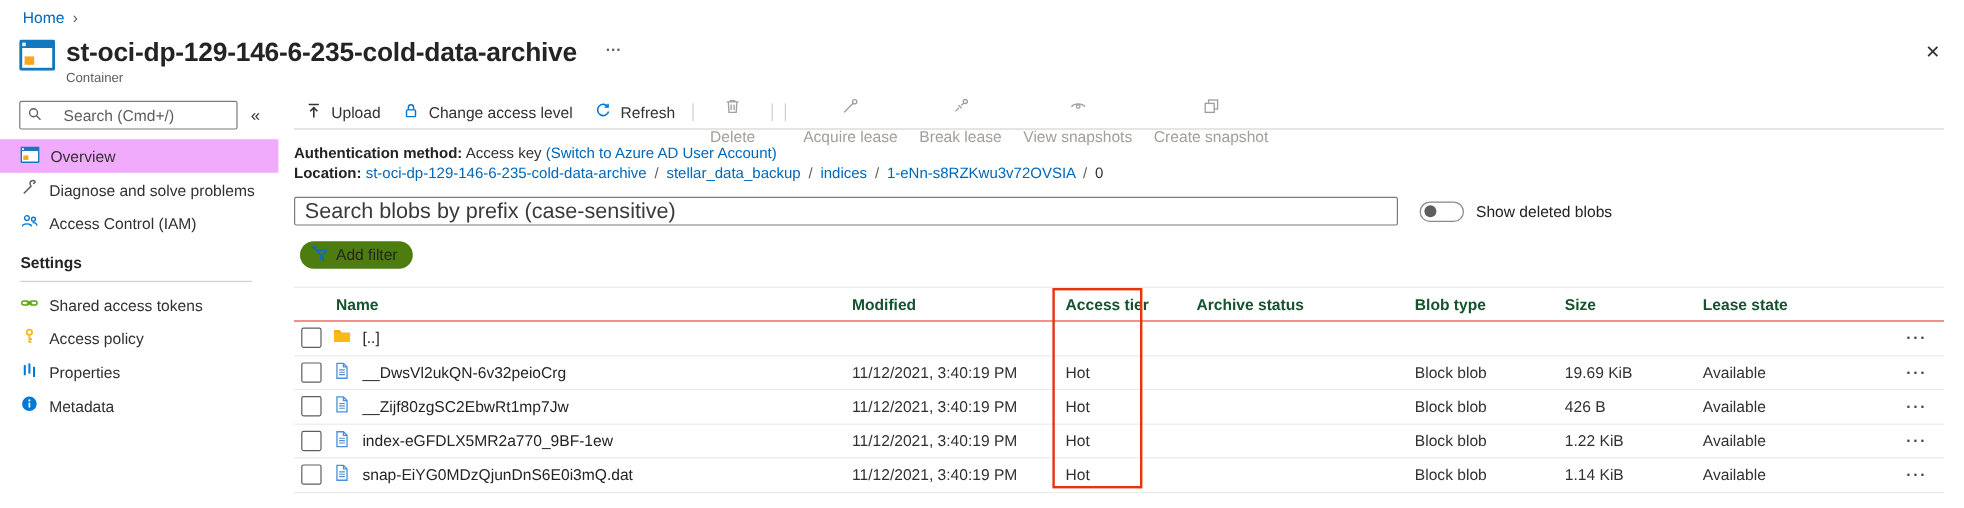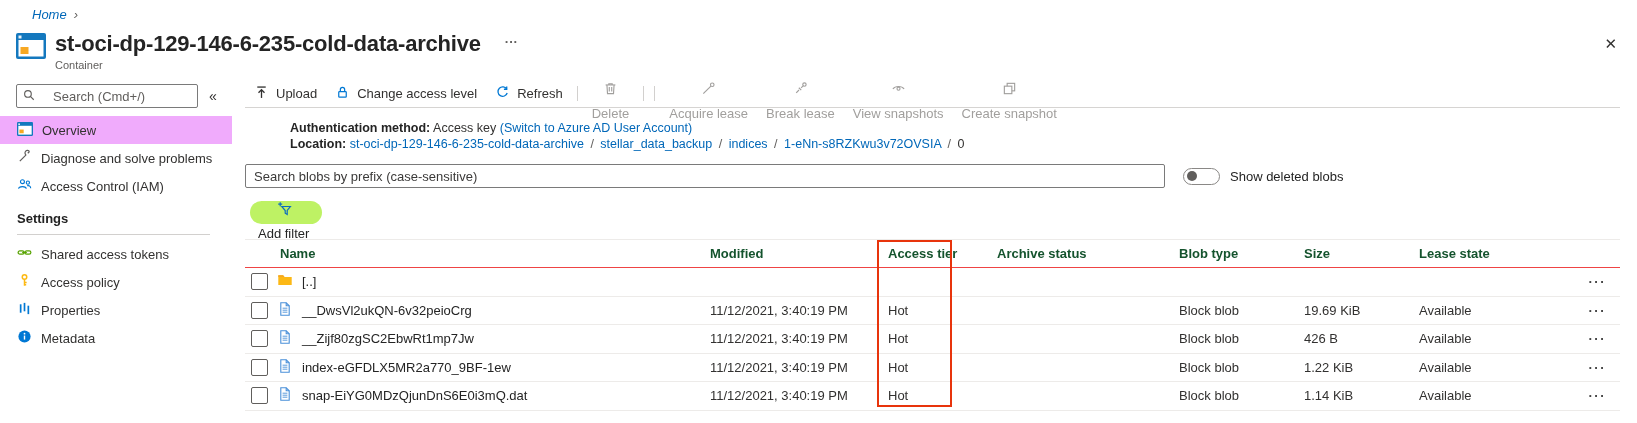--- a/index.html
+++ b/index.html
@@ -1,21 +1,21 @@
 <!DOCTYPE html>
 <html><head>
 <meta charset="utf-8">
 <style>
   html,body{margin:0;padding:0;background:#fff;}
   .page{position:relative;width:1637px;height:423px;background:#fff;overflow:hidden;
         font-family:"Liberation Sans",sans-serif;font-size:13px;color:#323130;}
   a{color:#0067b8;text-decoration:none;cursor:pointer;}
 
   
-  .breadcrumb{position:absolute;left:32px;top:7px;display:flex;align-items:center;gap:7px;font-style:italic;}
+  .breadcrumb{position:absolute;left:19px;top:7px;display:flex;align-items:center;gap:7px;}
   .bc-sep{color:#605e5c;font-size:13px;}
   .closebtn{position:absolute;right:18px;top:34px;border:none;background:none;font-size:15px;
             color:#323130;cursor:pointer;padding:2px;line-height:1;}
   .hdr{position:absolute;left:16px;top:31px;display:flex;gap:9px;}
   .hdr-icon svg{display:block;margin-top:2px;}
   .hdr-row{display:flex;align-items:flex-start;gap:24px;}
   h1{margin:0;font-size:22px;line-height:25px;font-weight:700;color:#242424;letter-spacing:-.2px;}
   .hdr-more{color:#605e5c;font-weight:700;font-size:13px;margin-top:3px;cursor:pointer;}
   .hdr-sub{font-size:11px;color:#605e5c;margin-top:3px;}
 
@@ -36,35 +36,35 @@
   .sdiv{border-top:1px solid #d2d0ce;margin:8px 22px 5px 17px;}
 
   
   .main{position:absolute;left:245px;top:80px;width:1392px;}
   .cmdbar{display:flex;align-items:center;height:27px;border-bottom:1px solid #d6d4d2;
           margin-right:17px;}
   .tb{display:flex;align-items:center;gap:7px;background:none;border:none;font-size:13px;
       font-family:inherit;color:#323130;padding:0 9px;height:26px;cursor:pointer;white-space:nowrap;}
   .tb.dis{color:#a19f9d;cursor:default;flex-direction:column;}
   .vsep{width:1px;height:15px;background:#d2d0ce;margin:0 5px;}
-  .infoblock{margin-top:12px;font-size:12.5px;line-height:16px;margin-left:45px;}
+  .infoblock{margin-top:12px;font-size:12.5px;line-height:16px;}
   .lbl{font-weight:700;color:#242424;}
   .isep{color:#605e5c;margin:0 3px;}
   .tail{color:#323130;}
   .filterrow{display:flex;align-items:center;margin-top:12px;}
   .blobsearch{width:920px;height:24px;border:1px solid #7a7a7a;border-radius:2px;padding:0 8px;
-        font-size:13px;font-family:inherit;color:#323130;box-sizing:border-box;outline:none;}
+        font-size:18px;font-family:inherit;color:#323130;box-sizing:border-box;outline:none;}
   .blobsearch::placeholder{color:#3b3a39;}
   .toggle{margin-left:18px;width:37px;height:17px;border:1px solid #8a8886;border-radius:9px;
         position:relative;cursor:pointer;box-sizing:border-box;background:#fff;flex:0 0 auto;}
   .knob{position:absolute;left:3px;top:2.5px;width:10px;height:10px;border-radius:50%;background:#605e5c;}
   .tlabel{margin-left:10px;color:#242424;}
   .addfilter{display:flex;align-items:center;gap:6px;margin-top:13px;margin-left:5px;height:23px;
-        padding:0 13px 0 8px;background:#bef264;border:none;border-radius:12px;font-size:13px;
-        font-family:inherit;color:#242424;cursor:pointer;flex-direction:column;}
+        padding:0 13px 0 8px;background:#4d7c0f;border:none;border-radius:12px;font-size:13px;
+        font-family:inherit;color:#242424;cursor:pointer;}
 
   
   .tbl{margin:15px 17px 0 0;}
   .thead,.trow{display:grid;grid-template-columns:465px 172px 115px 182px 125px 115px 150px 1fr;
         align-items:center;}
   .thead{height:27px;border-top:1px solid #edebe9;border-bottom:1px solid #ef4444;
         font-weight:700;color:#14532d;}
   .thead .c0{padding-left:35px;}
   .trow{height:27.5px;border-bottom:1px solid #edebe9;}
   .namecell{display:flex;align-items:center;gap:9px;padding-left:6px;}

